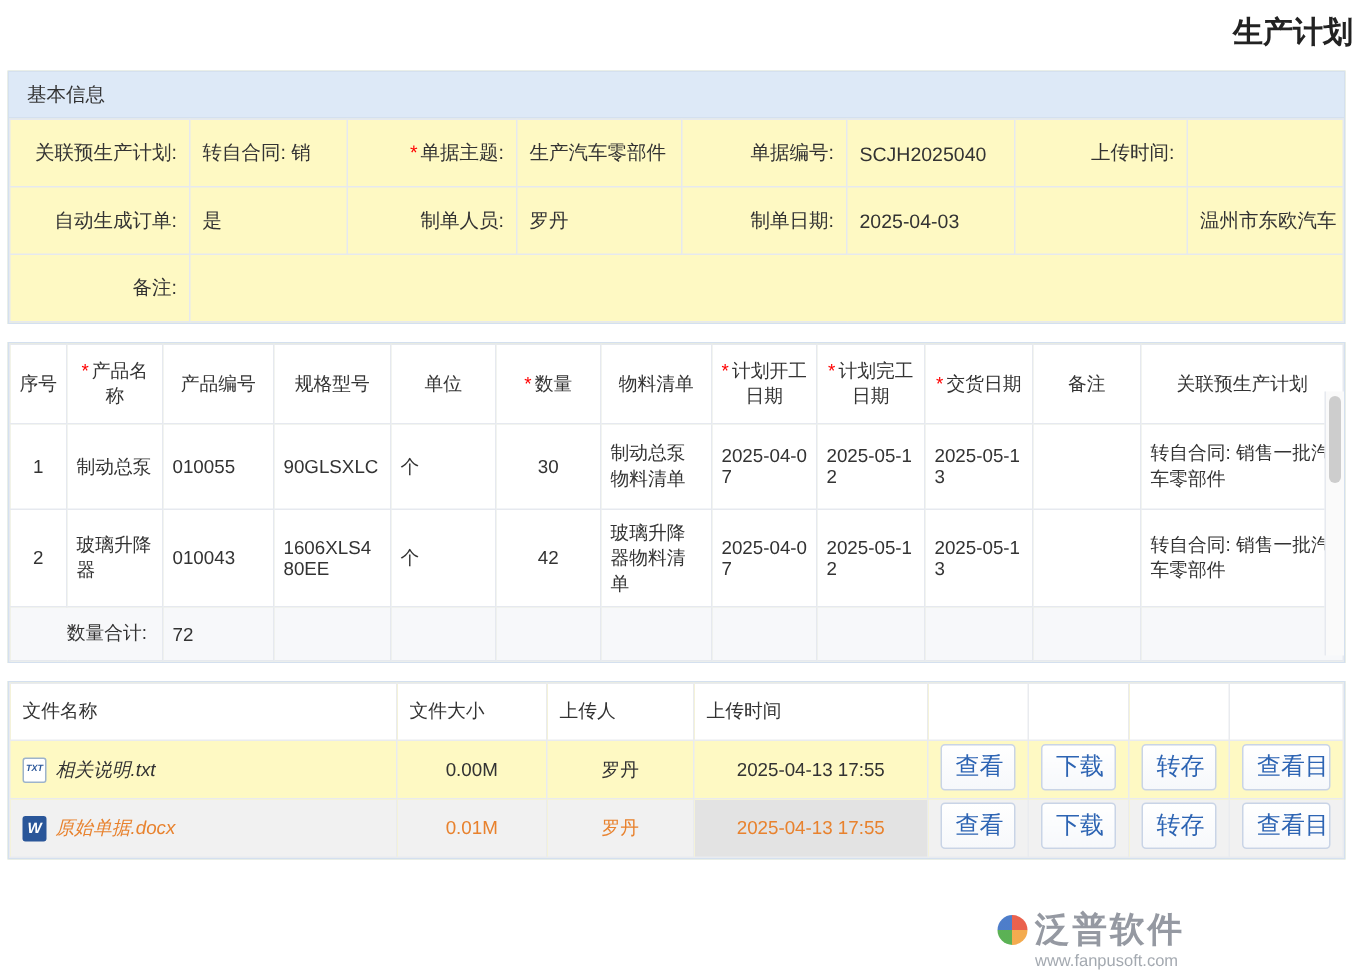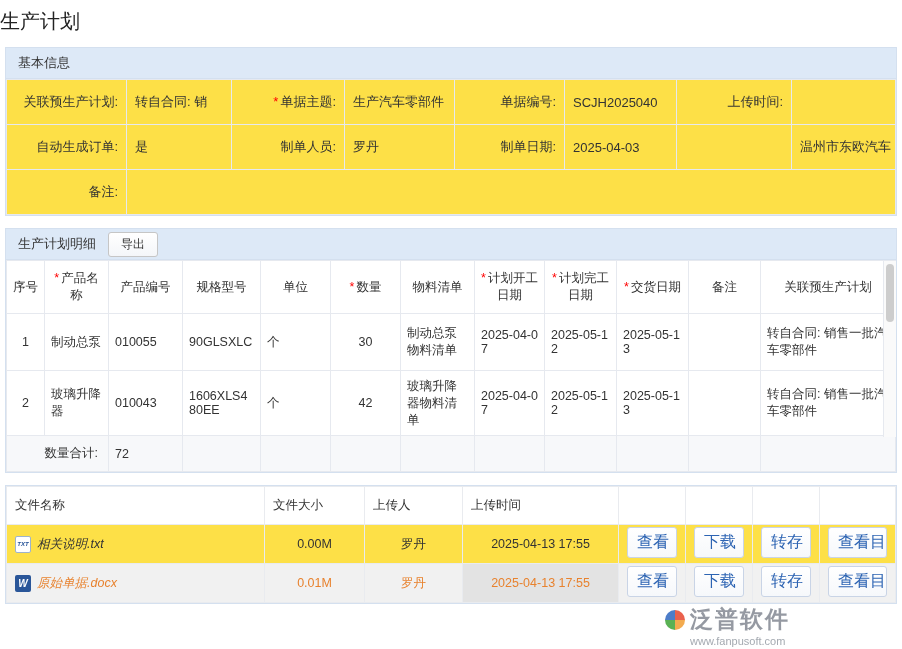--- a/index.html
+++ b/index.html
@@ -5,30 +5,30 @@
   * { box-sizing: border-box; margin: 0; padding: 0; }
   html, body { width: 902px; height: 649px; overflow: hidden; }
   body {
     font-family: "Liberation Sans", "DejaVu Sans", sans-serif;
     font-size: 13px;
     color: #333;
     background: #fff;
     position: relative;
   }
   .page-title {
-    text-align: left;
+    text-align: right;
     font-size: 20px;
-    font-weight: 400;
+    font-weight: 700;
     color: #222;
     padding: 8px 0 12px;
   }
   .panel {
     margin: 0 5px 12px;
     border: 1px solid #d4e0ef;
-    background: #fde047;
+    background: #fef9c3;
   }
   .panel-header {
     background: #dde9f7;
     border-bottom: 1px solid #d4e0ef;
     height: 31px;
     padding: 0 12px;
     display: flex;
     align-items: center;
     gap: 12px;
     font-size: 13px;
@@ -203,24 +203,20 @@
     </tr>
     <tr>
       <td class="lbl">备注:</td>
       <td class="val" colspan="7"></td>
     </tr>
   </tbody>
     </table>
 </div>
 
 <div class="panel detail-panel">
-  <div class="panel-header">
-    <span>生产计划明细</span>
-    <span class="export-btn">导出</span>
-  </div>
   <table class="detail-table">
     <colgroup>
       <col style="width:38px">
         <col style="width:64px">
         <col style="width:74px">
         <col style="width:78px">
       <col style="width:70px">
         <col style="width:70px">
         <col style="width:74px">
         <col style="width:70px">

